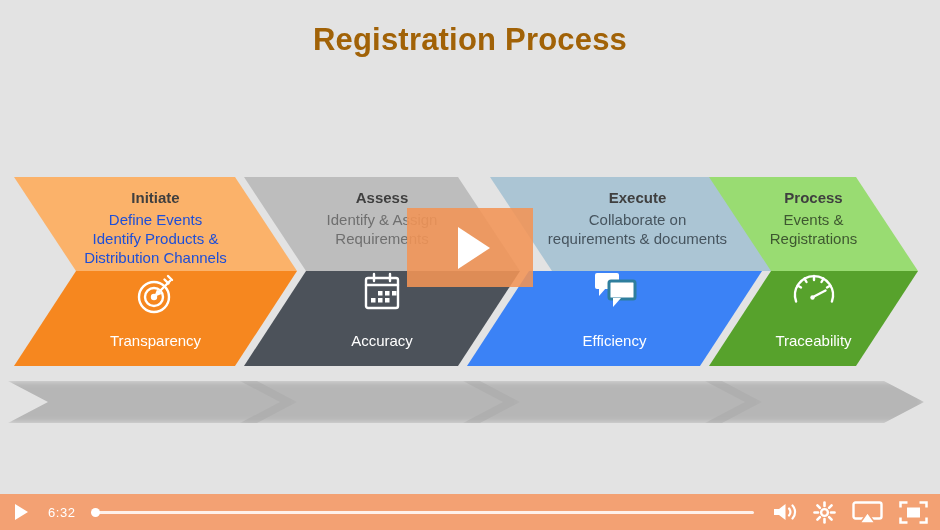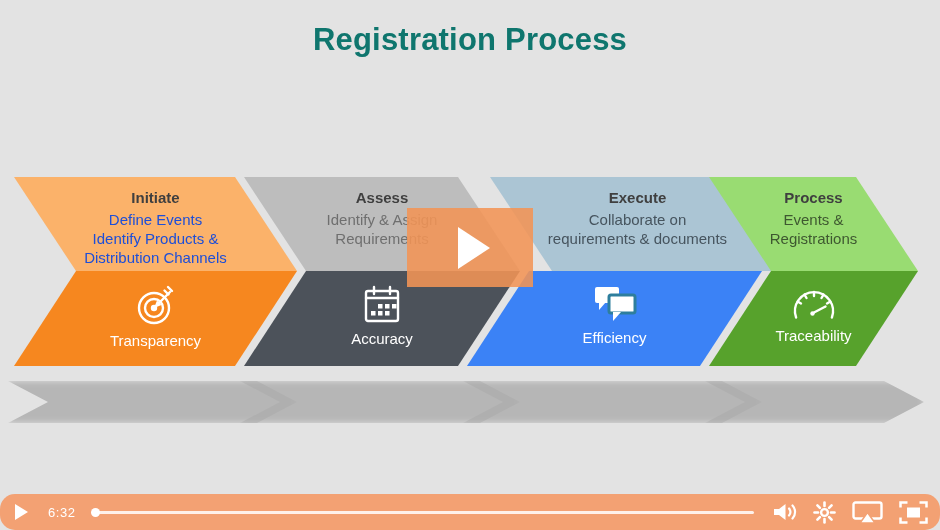--- a/index.html
+++ b/index.html
@@ -3,35 +3,35 @@
 <meta charset="utf-8">
 <style>
   html,body{margin:0;padding:0;background:#cfcfcf;}
   .screen{
     position:relative;width:940px;height:530px;overflow:hidden;
     background:#e3e3e3;font-family:"Liberation Sans",sans-serif;
   }
   
   .slide-title{
     position:absolute;top:22px;left:0;width:100%;
-    text-align:center;font-size:31px;font-weight:bold;color:#0f766e;
+    text-align:center;font-size:31px;font-weight:bold;color:#a16207;
     letter-spacing:0.2px;margin:0;
   }
   
   .chev{position:absolute;box-sizing:border-box;}
   .chev-top{
     top:177px;height:94px;
     clip-path:polygon(0 0,calc(100% - 62px) 0,100% 100%,62px 100%);
     display:flex;flex-direction:column;align-items:center;padding-top:11px;
   }
   .chev-bottom{
     top:271px;height:95px;
     clip-path:polygon(62px 0,100% 0,calc(100% - 62px) 100%,0 100%);
-    display:flex;flex-direction:column;align-items:center;justify-content:center;
-    padding-bottom:7px;
+    display:flex;flex-direction:column;align-items:center;justify-content:space-between;
+    padding-bottom:17px;
   }
   .stage-name{font-size:15px;font-weight:bold;color:#3f3f3f;line-height:20px;margin-bottom:2px;}
   .stage-desc{font-size:15px;line-height:19px;text-align:center;}
   .s1 .stage-desc{color:#1d4ed8;}
   .s2 .stage-desc{color:#6f6f6f;}
   .s3 .stage-desc{color:#46545e;}
   .s4 .stage-desc{color:#3e5830;}
   .stage-value{font-size:15px;color:#ffffff;margin-top:4px;line-height:17px;}
   .stage-icon{display:block;}
   
@@ -49,21 +49,20 @@
     width:0;height:0;margin-left:8px;
     border-left:32px solid #ffffff;
     border-top:21px solid transparent;
     border-bottom:21px solid transparent;
   }
   
   .control-bar{
     position:absolute;left:0;bottom:0;width:940px;height:36px;
     display:flex;align-items:center;z-index:6;box-sizing:border-box;
     padding:0 12px 0 15px;
-    border-radius:15px;
   }
   .cb-play{
     width:0;height:0;cursor:pointer;
     border-left:13px solid #ffffff;
     border-top:8px solid transparent;
     border-bottom:8px solid transparent;
   }
   .cb-time{margin-left:20px;font-size:13px;color:#ffffff;letter-spacing:0.6px;}
   .cb-progress{
     flex:1;align-self:center;position:relative;height:3px;margin:0 18px 0 17px;

